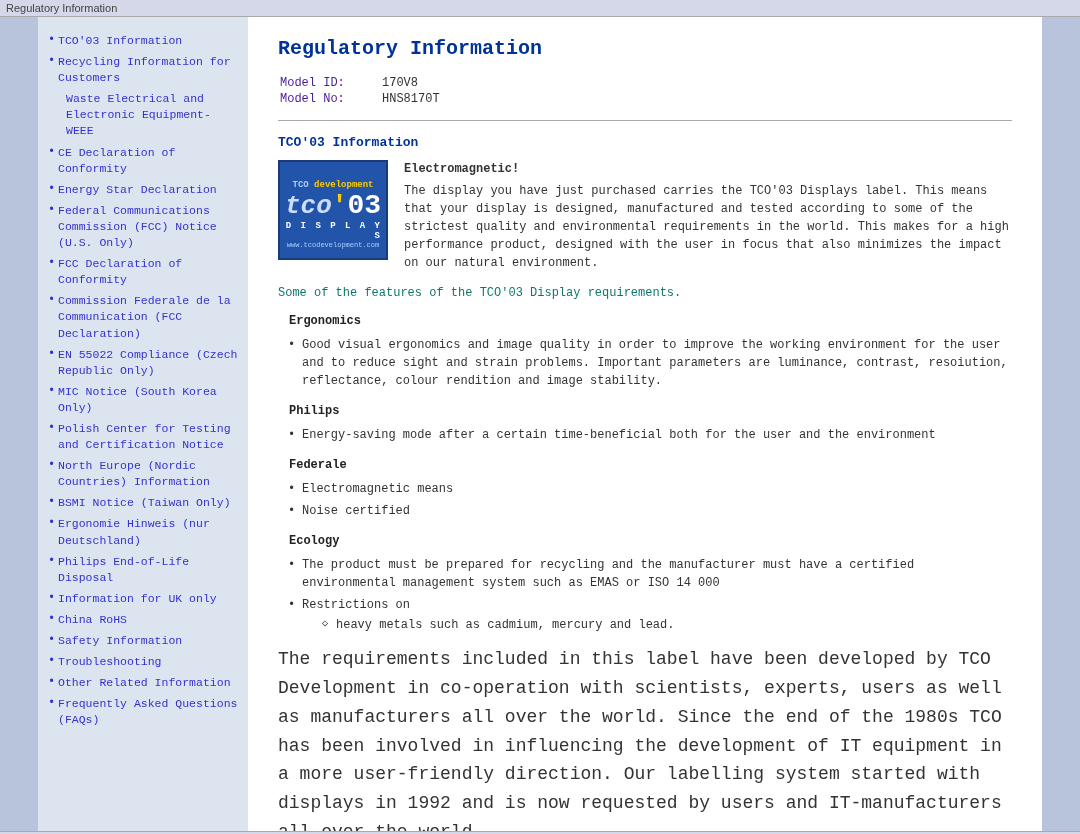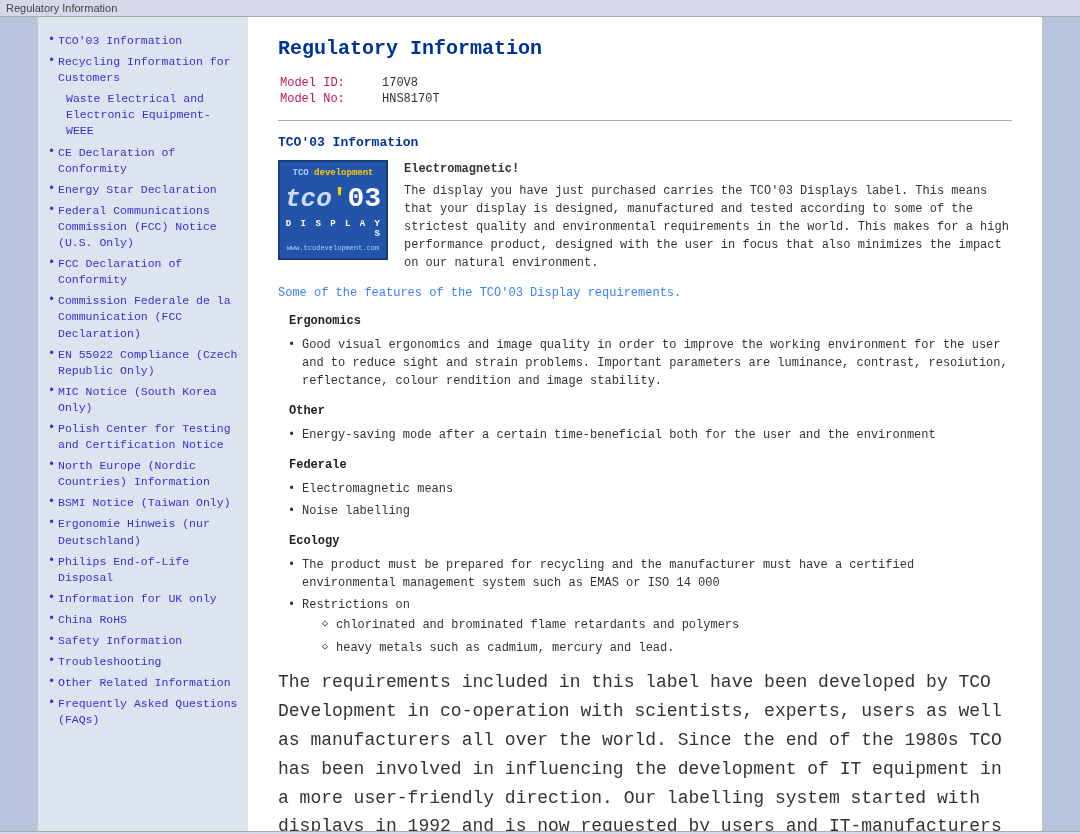--- a/index.html
+++ b/index.html
@@ -78,21 +78,21 @@
       font-size: 20px;
       font-weight: bold;
       color: #003399;
       margin-bottom: 14px;
     }
     .model-table {
       margin-bottom: 10px;
       font-size: 12px;
     }
     .model-table tr td:first-child {
-      color: #be185d;
+      color: #4c1d95;
       padding-right: 20px;
       width: 100px;
     }
     .divider {
       border: none;
       border-top: 1px solid #aaa;
       margin: 12px 0;
     }
     .section-heading {
       font-size: 13px;
@@ -109,21 +109,21 @@
     }
     .tco-logo {
       width: 110px;
       height: 100px;
       background: #2255aa;
       flex-shrink: 0;
       display: flex;
       flex-direction: column;
       align-items: center;
       justify-content: space-between;
-      padding: 6px 4px;
+      padding: 18px 4px;
       border: 2px solid #1a3a7a;
     }
     .tco-logo-top {
       font-size: 9px;
       color: #aaccff;
       text-align: center;
       font-weight: bold;
     }
     .tco-logo-big {
       font-size: 26px;
@@ -152,21 +152,21 @@
       font-size: 12px;
       line-height: 1.5;
       color: #333;
     }
     .tco-text strong {
       display: block;
       margin-bottom: 4px;
     }
     .some-features-text {
       font-size: 12px;
-      color: #3b82f6;
+      color: #0f766e;
       margin-bottom: 12px;
     }
     .subsection-heading {
       font-weight: bold;
       font-size: 12px;
       color: #222;
       margin-bottom: 8px;
       margin-top: 14px;
       margin-left: 11px;
     }
@@ -304,36 +304,35 @@
       </div>
     </div>
 
     <p class="some-features-text">Some of the features of the TCO'03 Display requirements.</p>
 
     <div class="subsection-heading">Ergonomics</div>
     <ul class="bullet-list" id="ergonomics-list">
         <li>Good visual ergonomics and image quality in order to improve the working environment for the user and to reduce sight and strain problems. Important parameters are luminance, contrast, resoiution, reflectance, colour rendition and image stability.</li>
       </ul>
 
-    <div class="subsection-heading">Other</div>
+    <div class="subsection-heading">Philips</div>
     <ul class="bullet-list" id="energy-list">
         <li>Energy-saving mode after a certain time-beneficial both for the user and the environment</li>
       </ul>
 
     <div class="subsection-heading">Federale</div>
     <ul class="bullet-list" id="emissions-list">
         <li>Electromagnetic means</li>
-        <li>Noise labelling</li>
+        <li>Noise certified</li>
       </ul>
 
     <div class="subsection-heading">Ecology</div>
     <ul class="bullet-list" id="ecology-list">
     <li>The product must be prepared for recycling and the manufacturer must have a certified environmental management system such as EMAS or ISO 14 000</li>
         <li>Restrictions on<ul class="sub-bullet-list">
-            <li>chlorinated and brominated flame retardants and polymers</li>
             <li>heavy metals such as cadmium, mercury and lead.</li>
           </ul></li>
       </ul>
 
     <p class="final-text">The requirements included in this label have been developed by TCO Development in co-operation with scientists, experts, users as well as manufacturers all over the world. Since the end of the 1980s TCO has been involved in influencing the development of IT equipment in a more user-friendly direction. Our labelling system started with displays in 1992 and is now requested by users and IT-manufacturers all over the world.</p>
 
     <p class="visit-text">For more information, please visit</p>
     <a class="visit-link" href="#">www.tcodevelopment.com</a>
   </div>
 

